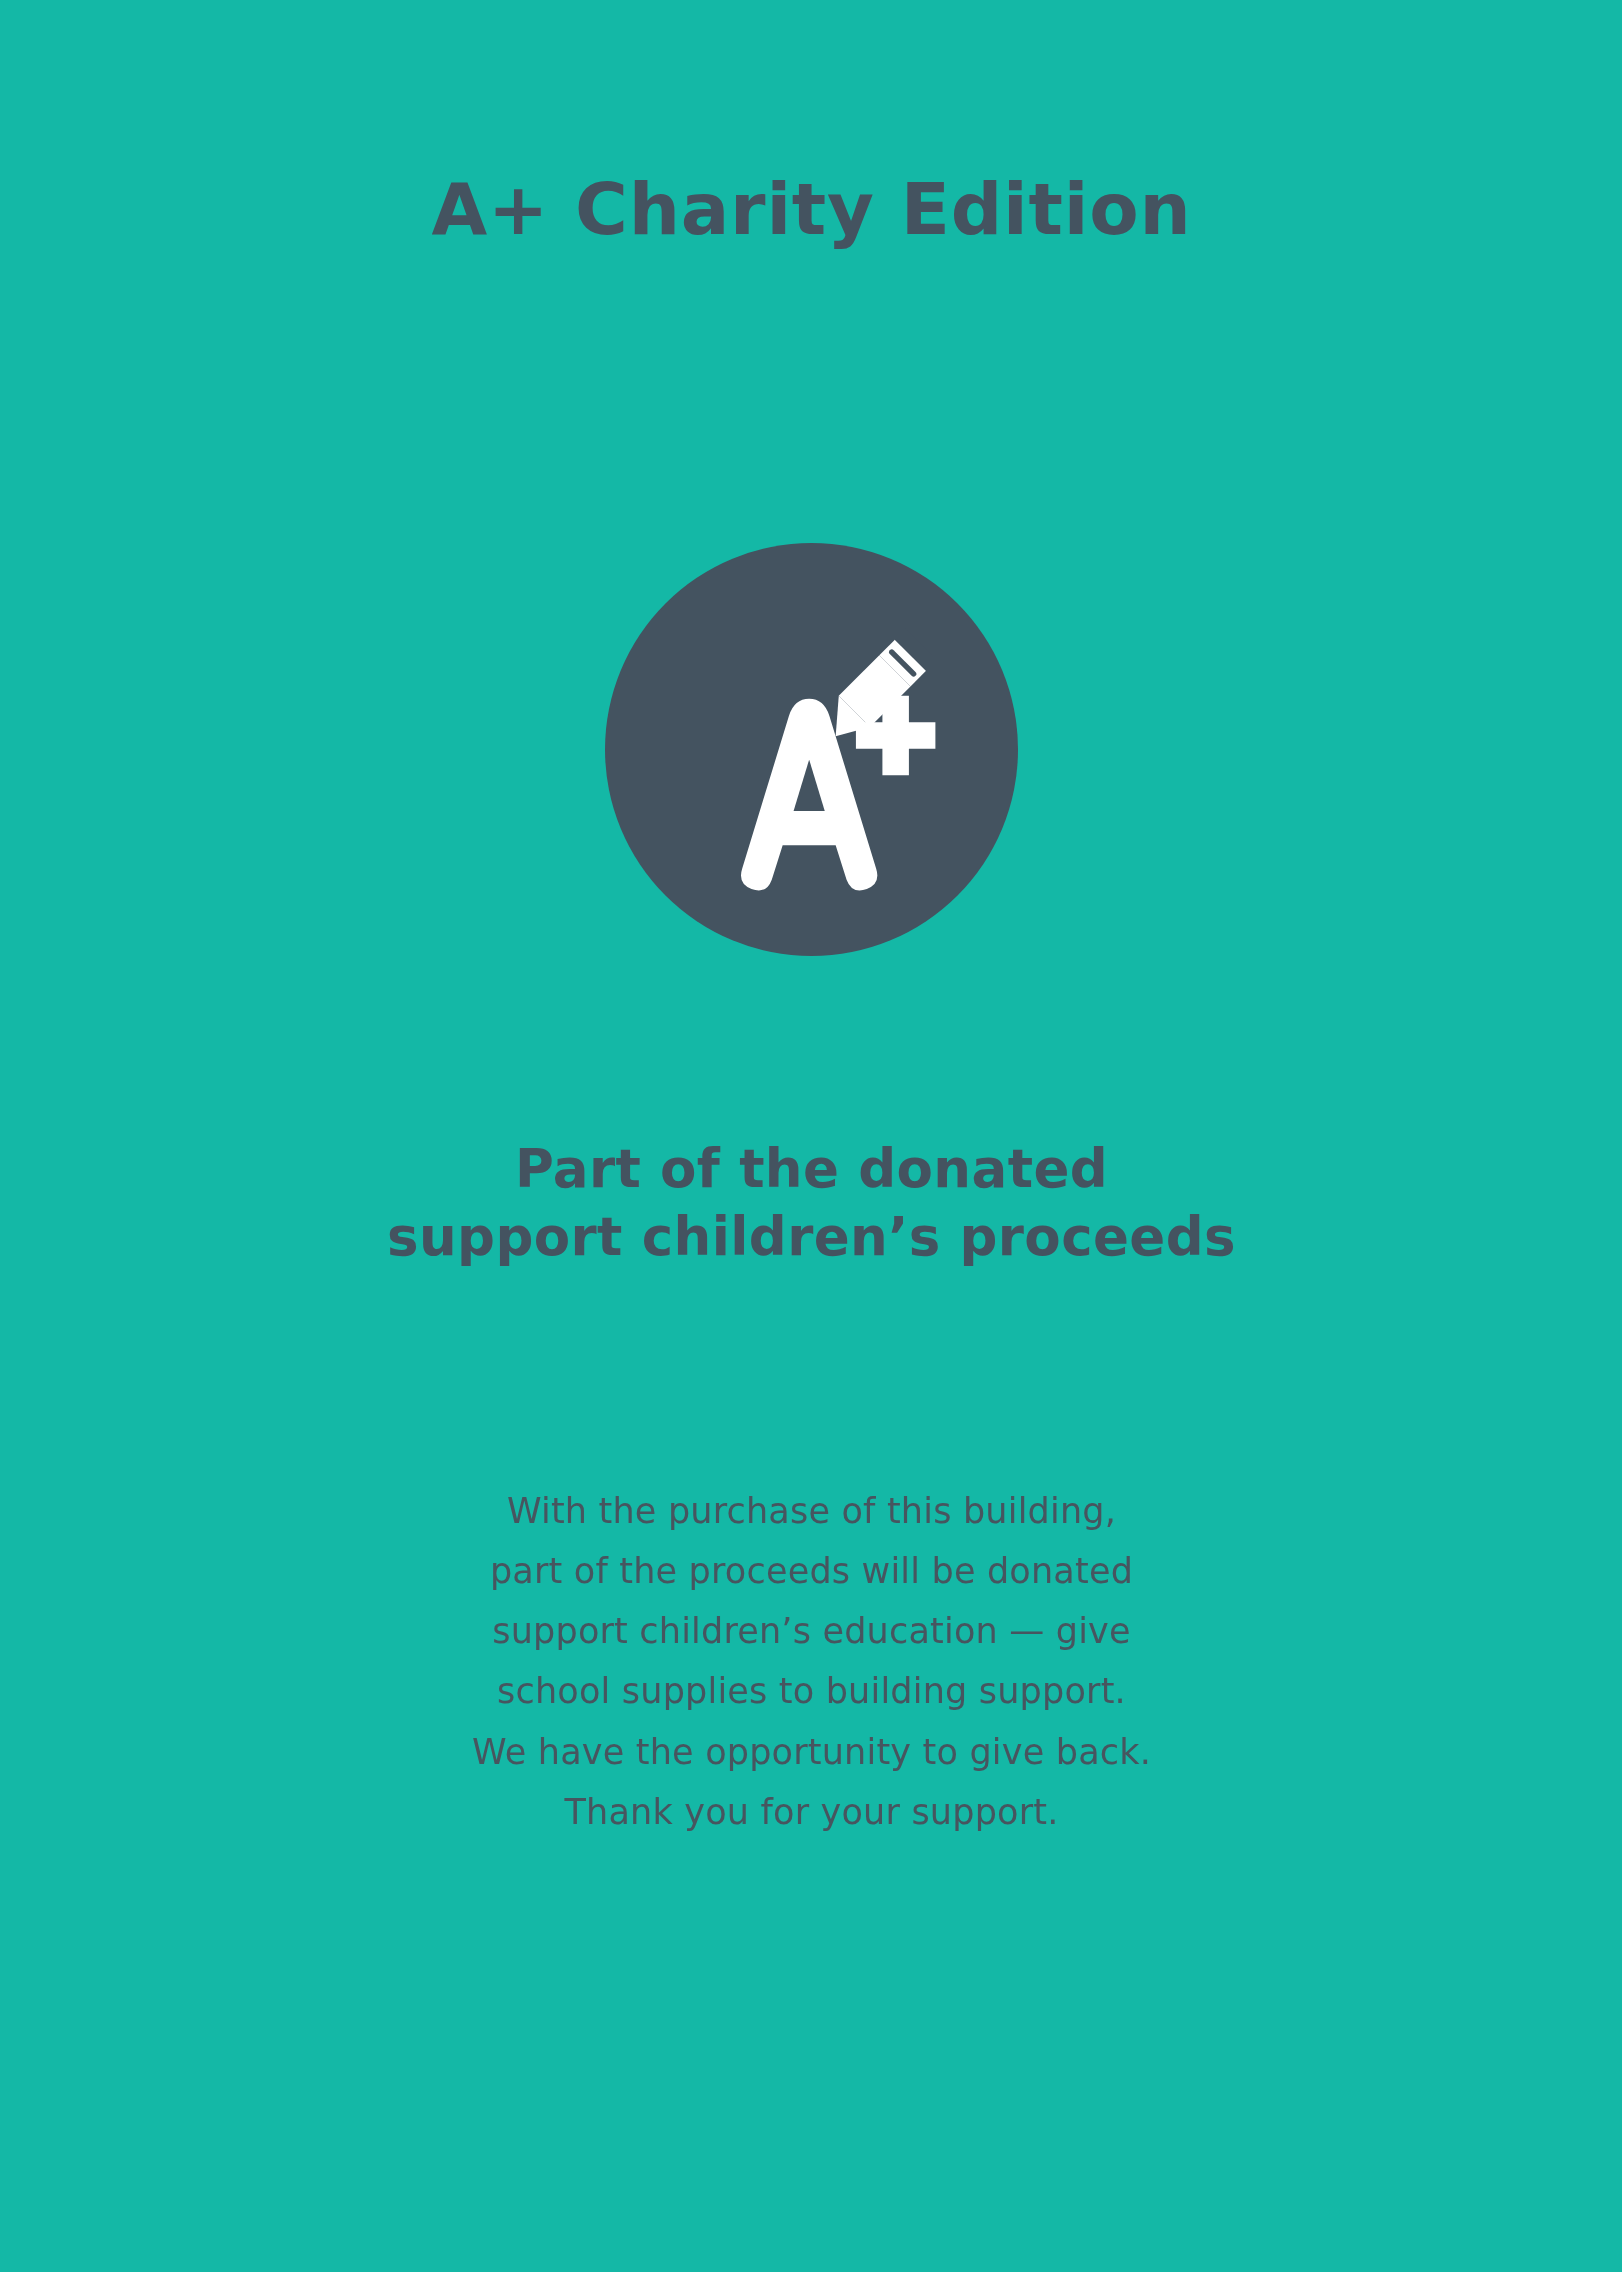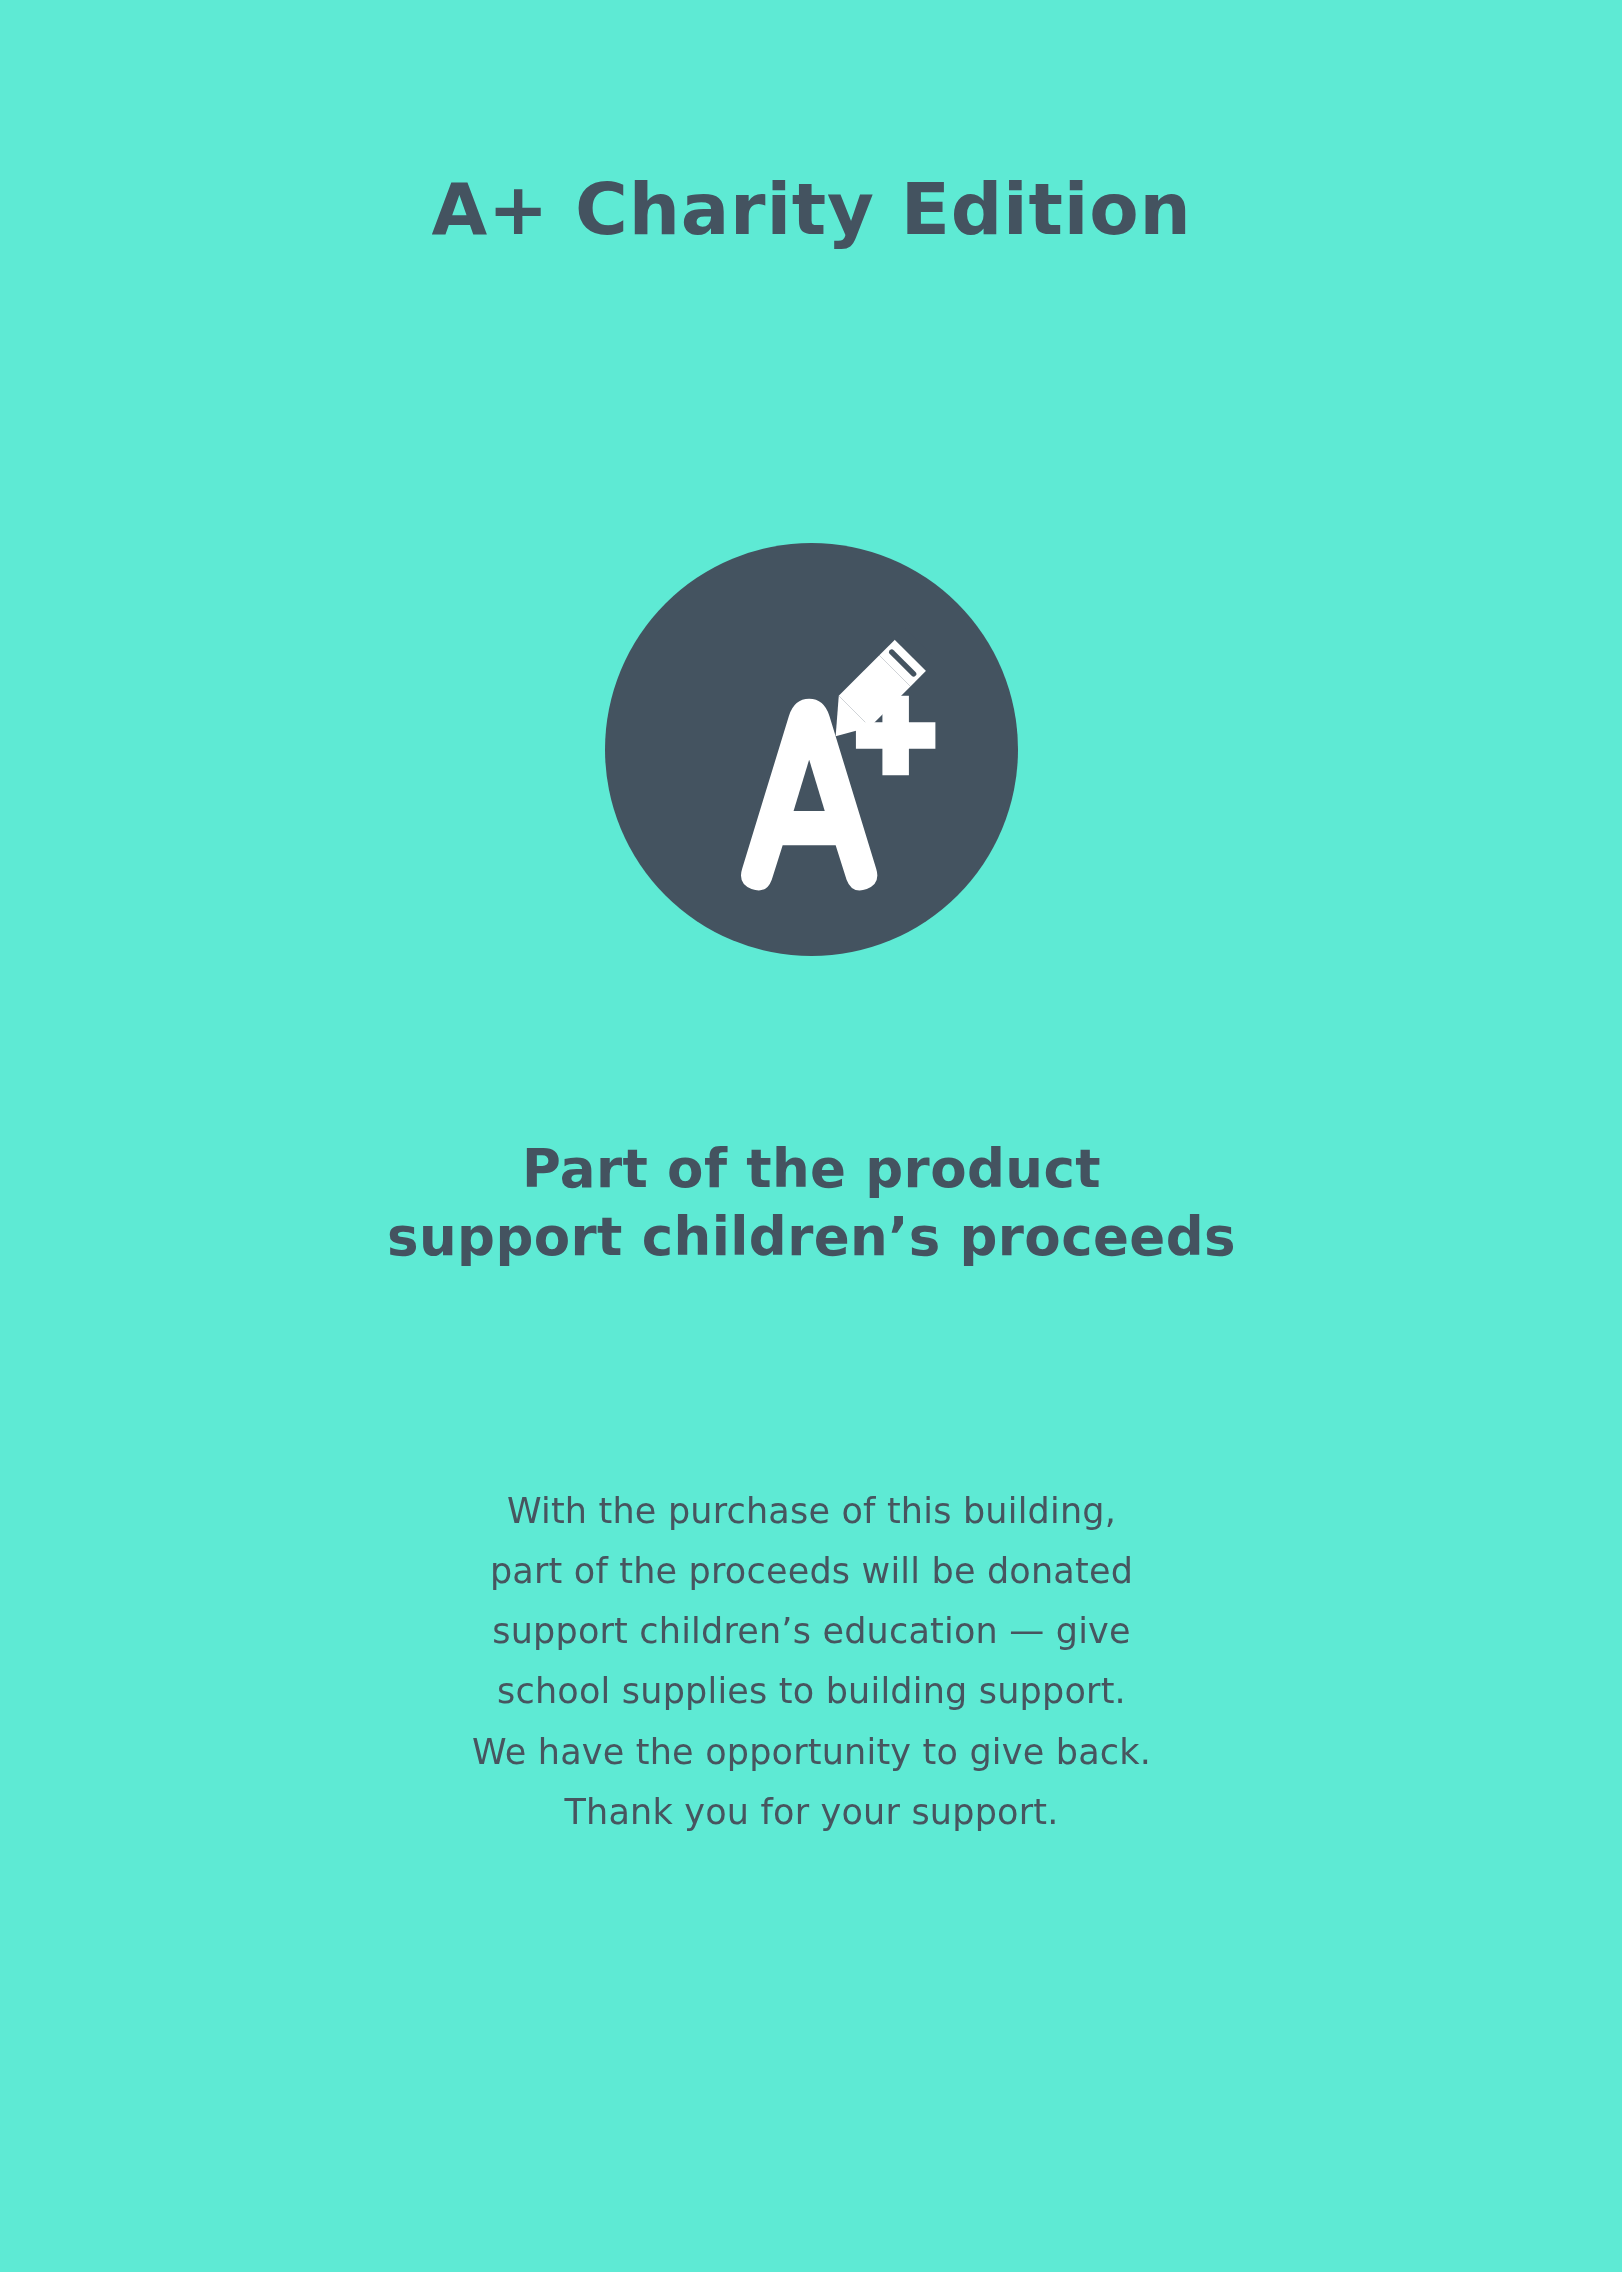--- a/index.html
+++ b/index.html
@@ -10,21 +10,21 @@
     width: 1623px;
     height: 2273px;
     background: #F4A69D;
     font-family: "DejaVu Sans", sans-serif;
     overflow: hidden;
   }
   .page {
     position: relative;
     width: 1623px;
     height: 2273px;
-    background: #5eead4;
+    background: #14b8a6;
     display: flex;
     flex-direction: column;
     align-items: center;
     box-sizing: border-box;
   }
   .headline {
     margin-top: 170px;
     font-size: 72px;
     font-weight: bold;
     color: #445360;
@@ -83,21 +83,21 @@
 
       <path d="M300 196 L352 144 L392 184 L340 236 Z" fill="#FFFFFF"></path>
       <path d="M352 144 L372 124 L412 164 L392 184 Z" fill="#FFFFFF"></path>
       <path d="M372 124 L386 110 L426 150 L412 164 Z" fill="#445360"></path>
       <path d="M300 196 L340 236 L296 248 Z" fill="#FFFFFF"></path>
       <path d="M368 140 L396 168" stroke="#445360" stroke-width="7" stroke-linecap="round"></path>
     </svg>
   </div>
 
   <div class="subhead">
-    <span class="line">Part of the product</span>
+    <span class="line">Part of the donated</span>
     <span class="line">support children’s proceeds</span>
   </div>
 
   <div class="body-copy">
     <span class="line">With the purchase of this building,</span>
     <span class="line">part of the proceeds will be donated</span>
     <span class="line">support children’s education — give</span>
     <span class="line">school supplies to building support.</span>
     <span class="line">We have the opportunity to give back.</span>
     <span class="line">Thank you for your support.</span>

